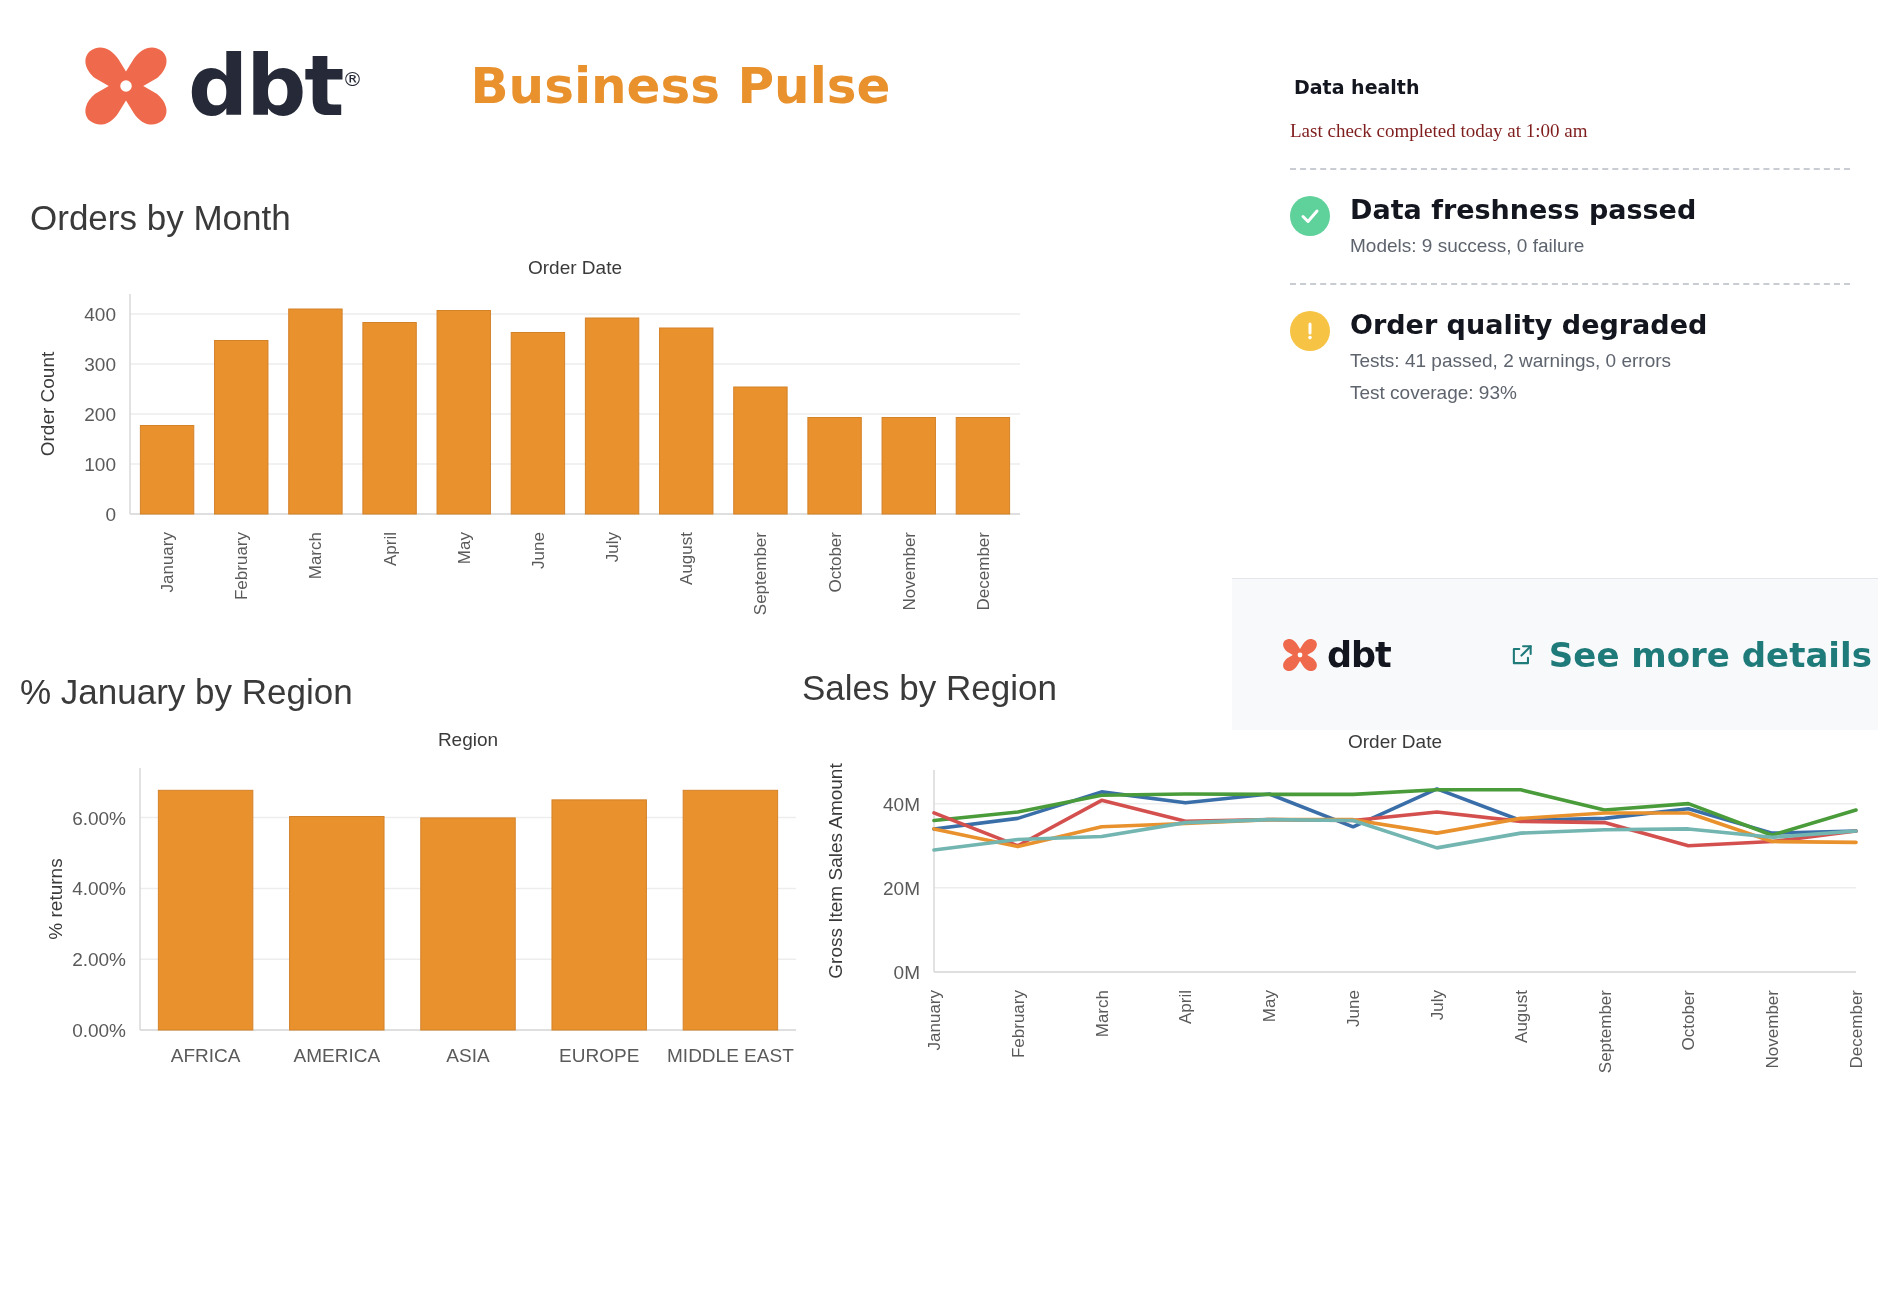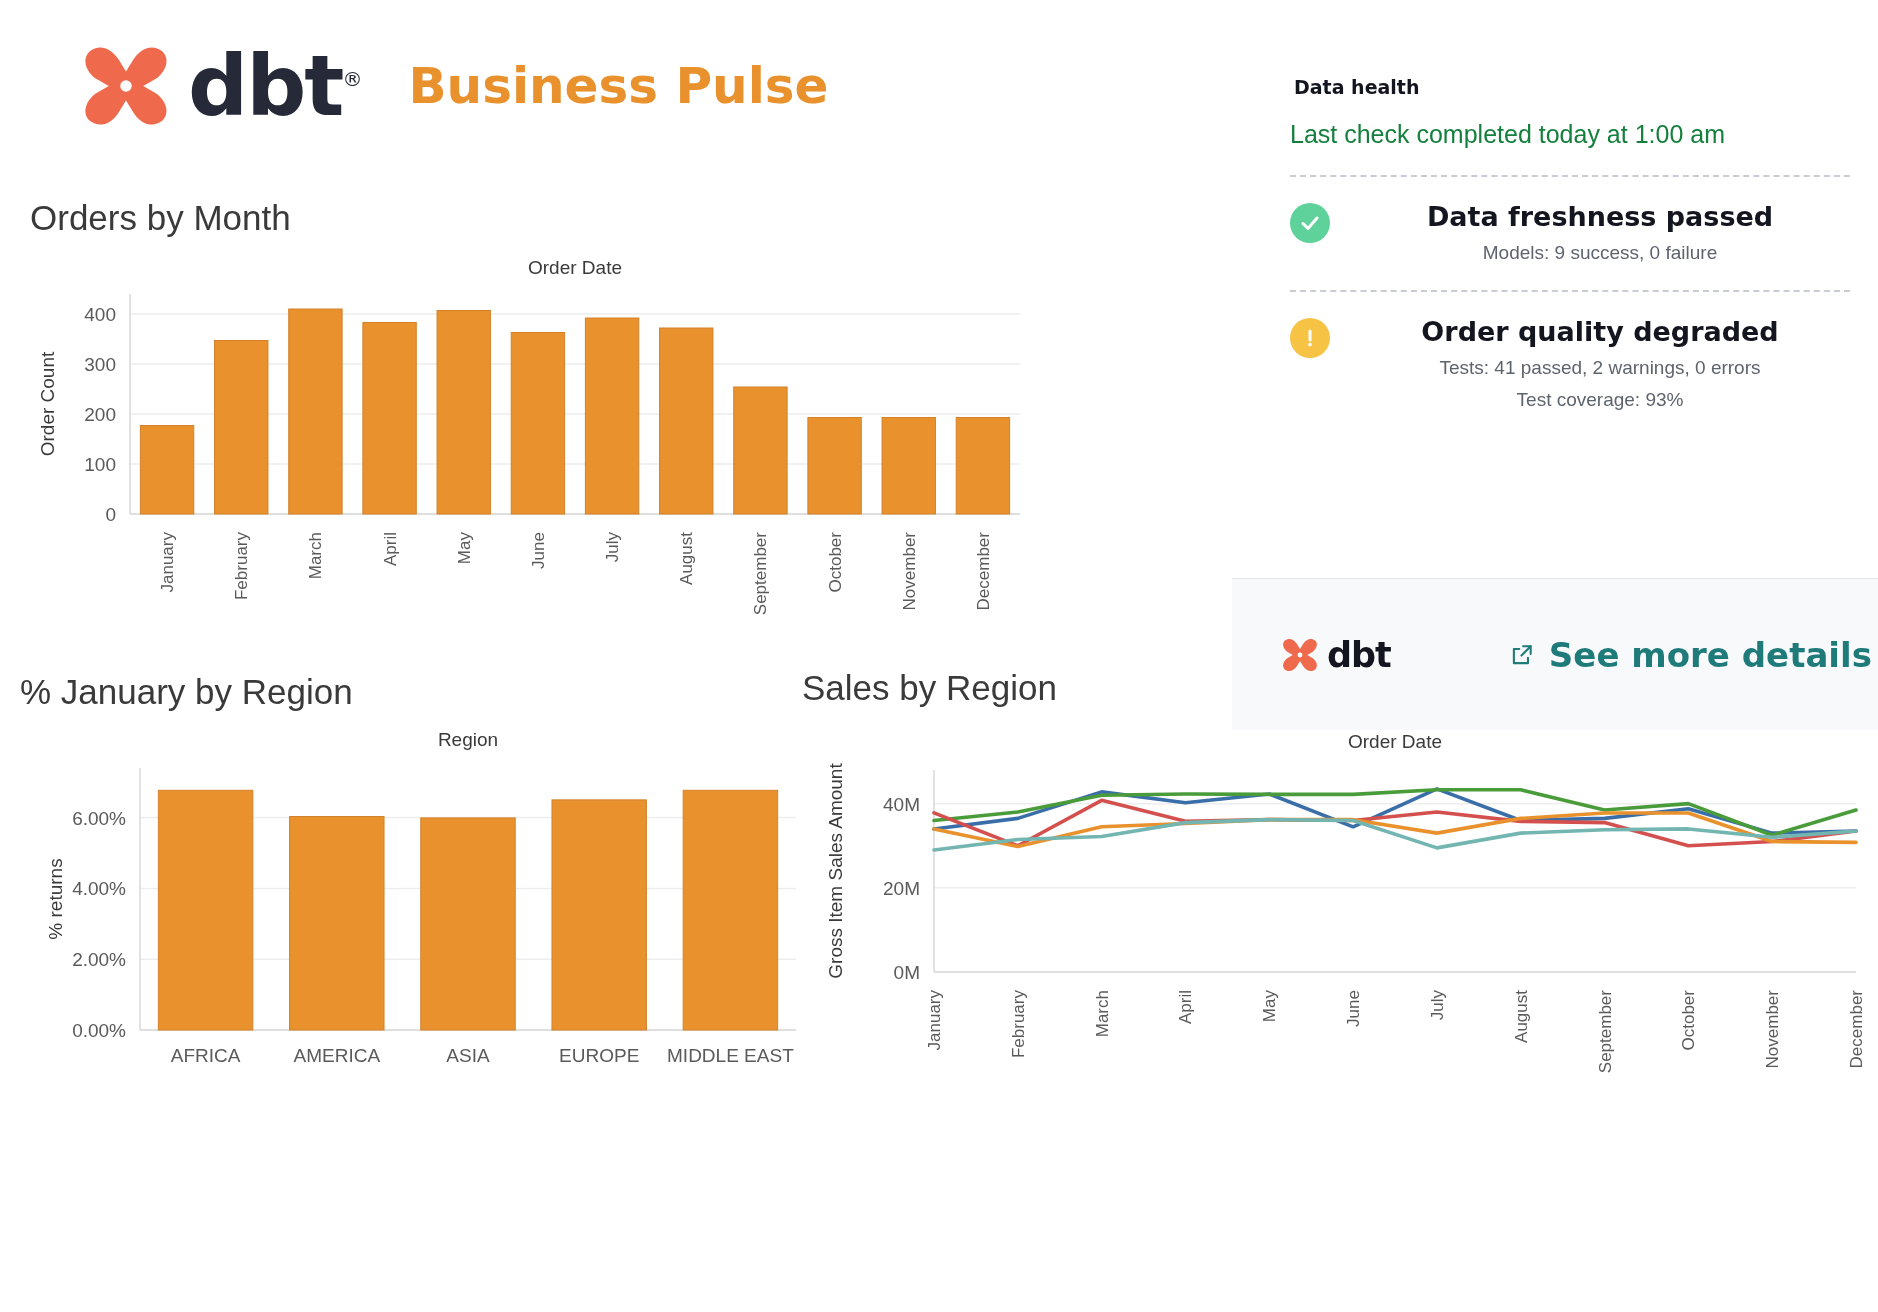--- a/index.html
+++ b/index.html
@@ -6,21 +6,21 @@
   html, body {
     margin: 0; padding: 0;
     width: 1878px; height: 1312px;
     background: #ffffff;
     font-family: "Liberation Sans", sans-serif;
     overflow: hidden;
   }
   .page { position: relative; width: 1878px; height: 1312px; background: #fff; }
 
   
-  .header { position: absolute; left: 78px; top: 38px; display: flex; align-items: center; gap: 48px; }
+  .header { position: absolute; left: 78px; top: 38px; display: flex; align-items: center; gap: 110px; }
   .logo-wrap { display: flex; align-items: center; gap: 14px; }
   .logo-mark { width: 96px; height: 96px; flex: none; }
   .logo-word { font-size: 84px; font-weight: 700; color: #262a38; letter-spacing: -2px;
                line-height: 1; font-family: "DejaVu Sans", sans-serif; }
   .logo-word .tm { font-size: 20px; vertical-align: super; font-weight: 400; }
   .pulse-title { font-size: 50px; font-weight: 700; color: #e8912d;
                  font-family: "DejaVu Sans", sans-serif; white-space: nowrap; }
 
   
   .section-title { position: absolute; font-size: 35px; color: #3a3a3a; font-weight: 400;
@@ -39,29 +39,29 @@
   .tick-lbl   { font-size: 19px; fill: #5a5a5a; font-family: "Liberation Sans", sans-serif; }
   .tick-lbl-sm{ font-size: 17px; fill: #5a5a5a; font-family: "Liberation Sans", sans-serif; }
   .ax-name    { font-size: 19px; fill: #3a3a3a; font-family: "Liberation Sans", sans-serif; }
   .gridline   { stroke: #ededed; stroke-width: 1.5; }
   .axisline   { stroke: #d8d8d8; stroke-width: 1.5; }
 
   
   .health { position: absolute; left: 1290px; top: 72px; width: 560px; }
   .health h2 { margin: 4px; font-size: 19px; font-weight: 700; color: #14161f;
                font-family: "DejaVu Sans", sans-serif; }
-  .health .sub { margin-top: 22px; font-size: 25px; color: #15803d;
-                 font-family: Liberation Sans, sans-serif; }
+  .health .sub { margin-top: 22px; font-size: 19px; color: #7f1d1d;
+                 font-family: Liberation Serif, serif; }
   .dashed { border-top: 2px dashed #c9ccd2; margin: 26px 0 24px 0; height: 0; }
   .hrow { display: flex; align-items: flex-start; gap: 20px; }
   .badge { width: 40px; height: 40px; border-radius: 50%; flex: none; margin-top: 2px;
            display: flex; align-items: center; justify-content: center; }
   .badge.ok   { background: #5fd19a; }
   .badge.warn { background: #f6c344; }
-  .hbody { flex: 1; text-align: center; }
+  .hbody { flex: 1; }
   .hbody .h-title { font-size: 27px; font-weight: 700; color: #14161f;
                     font-family: "DejaVu Sans", sans-serif; }
   .hbody .h-line { font-size: 19px; color: #5e646e; margin-top: 10px;
                    font-family: "Liberation Sans", sans-serif; }
 
   
   .more-card { position: absolute; left: 1232px; top: 578px; width: 646px; height: 152px;
                background: #f7f9fb; border-top: 1px solid #e3e7ec;
                display: flex; align-items: center; }
   .more-logo { display: flex; align-items: center; gap: 7px; margin-left: 48px; }

